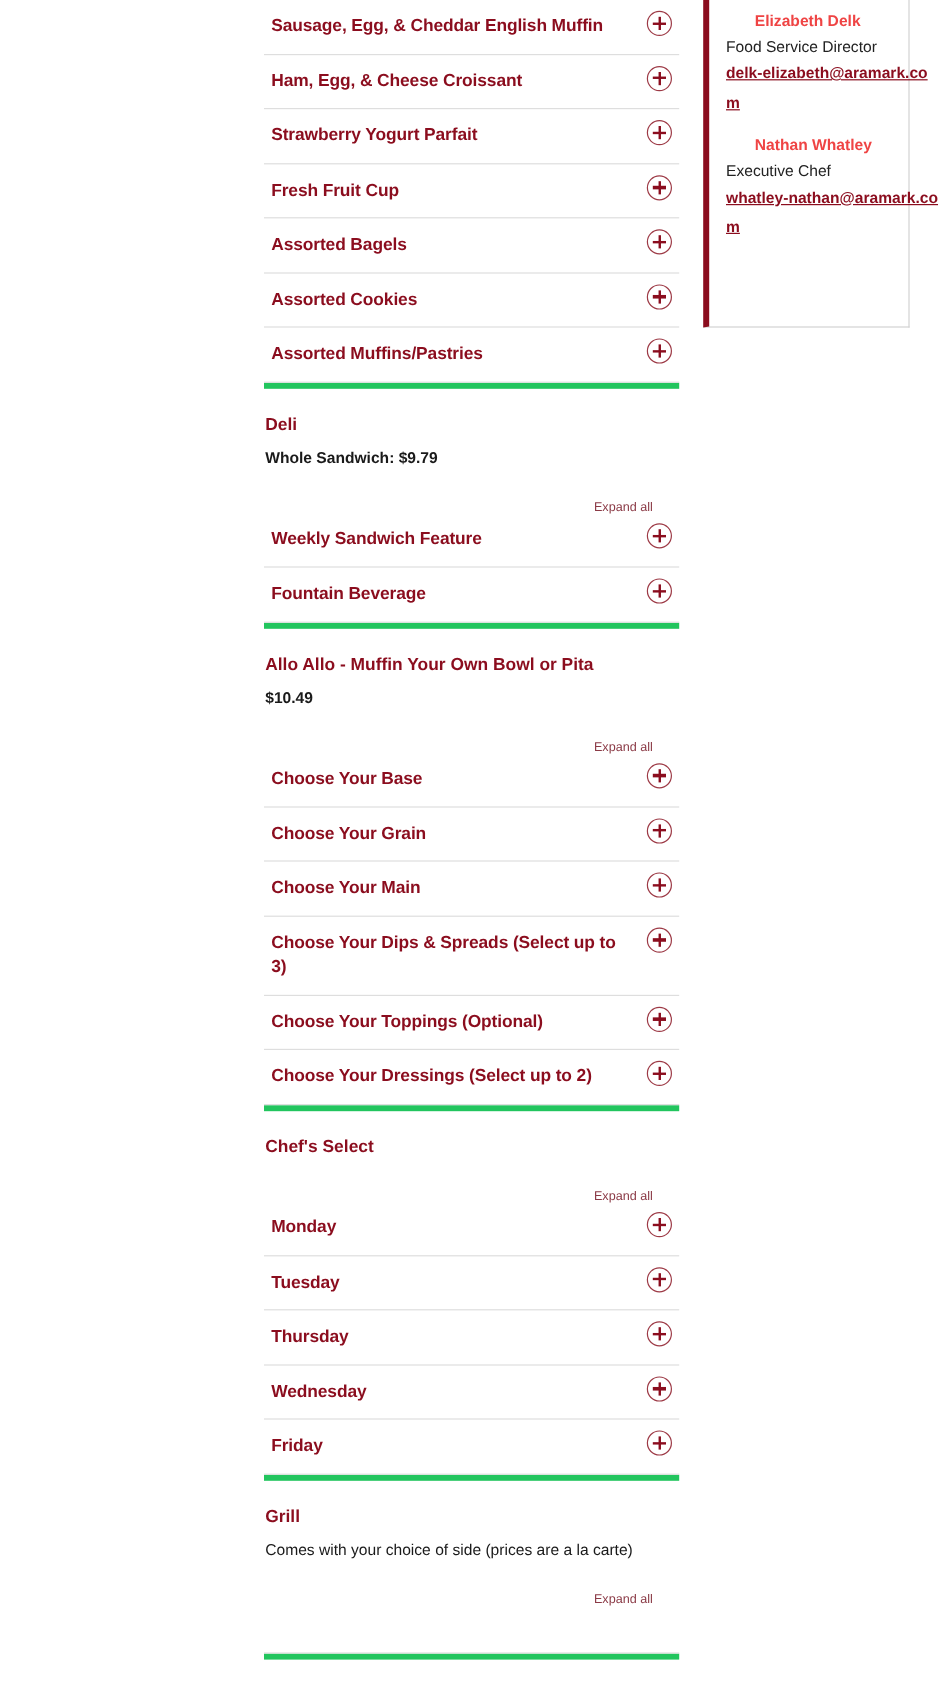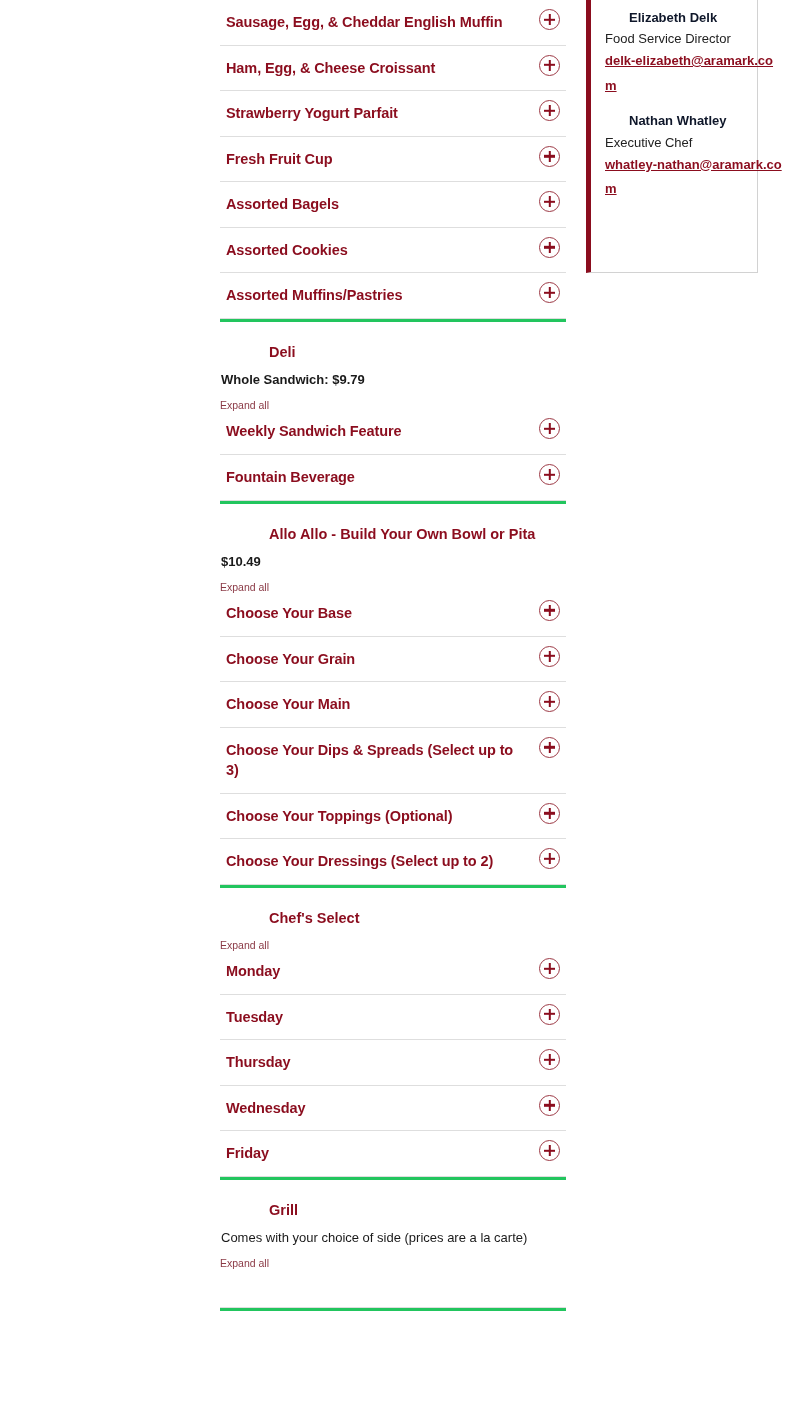--- a/index.html
+++ b/index.html
@@ -58,45 +58,45 @@
     left: 50%; top: 4px;
     width: 2.4px; height: 11px;
     transform: translateX(-50%);
   }
   .plus-icon::after {
     top: 50%; left: 4px;
     height: 2.4px; width: 11px;
     transform: translateY(-50%);
   }
 
-  .group-end { border-bottom: 3px solid #22c55e; }
+  .group-end { border-bottom: 5px solid #22c55e; }
 
   
   .section { padding-top: 20px; }
   .section-title {
     font-size: 14.5px;
     font-weight: bold;
     color: #8b0d1e;
     line-height: 1.45;
     padding-left: 1px;
     margin-bottom: 6px;
-    margin-left: 48px;
   }
   .section-note {
     font-size: 13px;
     color: #1a1a1a;
     line-height: 1.72;
     padding-left: 1px;
     font-weight: bold;
   }
   .section-note.plain { font-weight: normal; }
 
   .expand-all-wrap {
+    text-align: right;
     padding-right: 22px;
-    margin-top: 4px;
+    margin-top: 20px;
     height: 14px;
   }
   .expand-all {
     font-size: 10.5px;
     color: #8b3a46;
     line-height: 1;
     cursor: pointer;
   }
 
   
@@ -106,21 +106,21 @@
     width: 172px; height: 275px;
     border: 1px solid #d2d2d2;
     border-left: 5px solid #8b0d1e;
     background: #fff;
     padding: 8px 14px 10px 14px;
   }
   .contact-block { margin-bottom: 12px; }
   .contact-name {
     font-size: 13px;
     font-weight: bold;
-    color: #0f172a;
+    color: #ef4444;
     line-height: 1.62;
     padding-left: 24px;
   }
   .contact-role {
     font-size: 13px;
     color: #222222;
     line-height: 1.62;
     white-space: nowrap;
   }
   .contact-email {
@@ -182,21 +182,21 @@
               <div class="acc-label">Weekly Sandwich Feature</div>
               <span class="plus-icon"></span>
             </div>
             <div class="acc-row">
               <div class="acc-label">Fountain Beverage</div>
               <span class="plus-icon"></span>
             </div>
           </div>
         </div>
         <div class="section">
-          <div class="section-title">Allo Allo - Build Your Own Bowl or Pita</div>
+          <div class="section-title">Allo Allo - Muffin Your Own Bowl or Pita</div>
           <div class="section-note">$10.49</div>
           <div class="expand-all-wrap"><span class="expand-all">Expand all</span></div>
           <div class="accordion group-end">
             <div class="acc-row first">
               <div class="acc-label">Choose Your Base</div>
               <span class="plus-icon"></span>
             </div>
             <div class="acc-row">
               <div class="acc-label">Choose Your Grain</div>
               <span class="plus-icon"></span>

